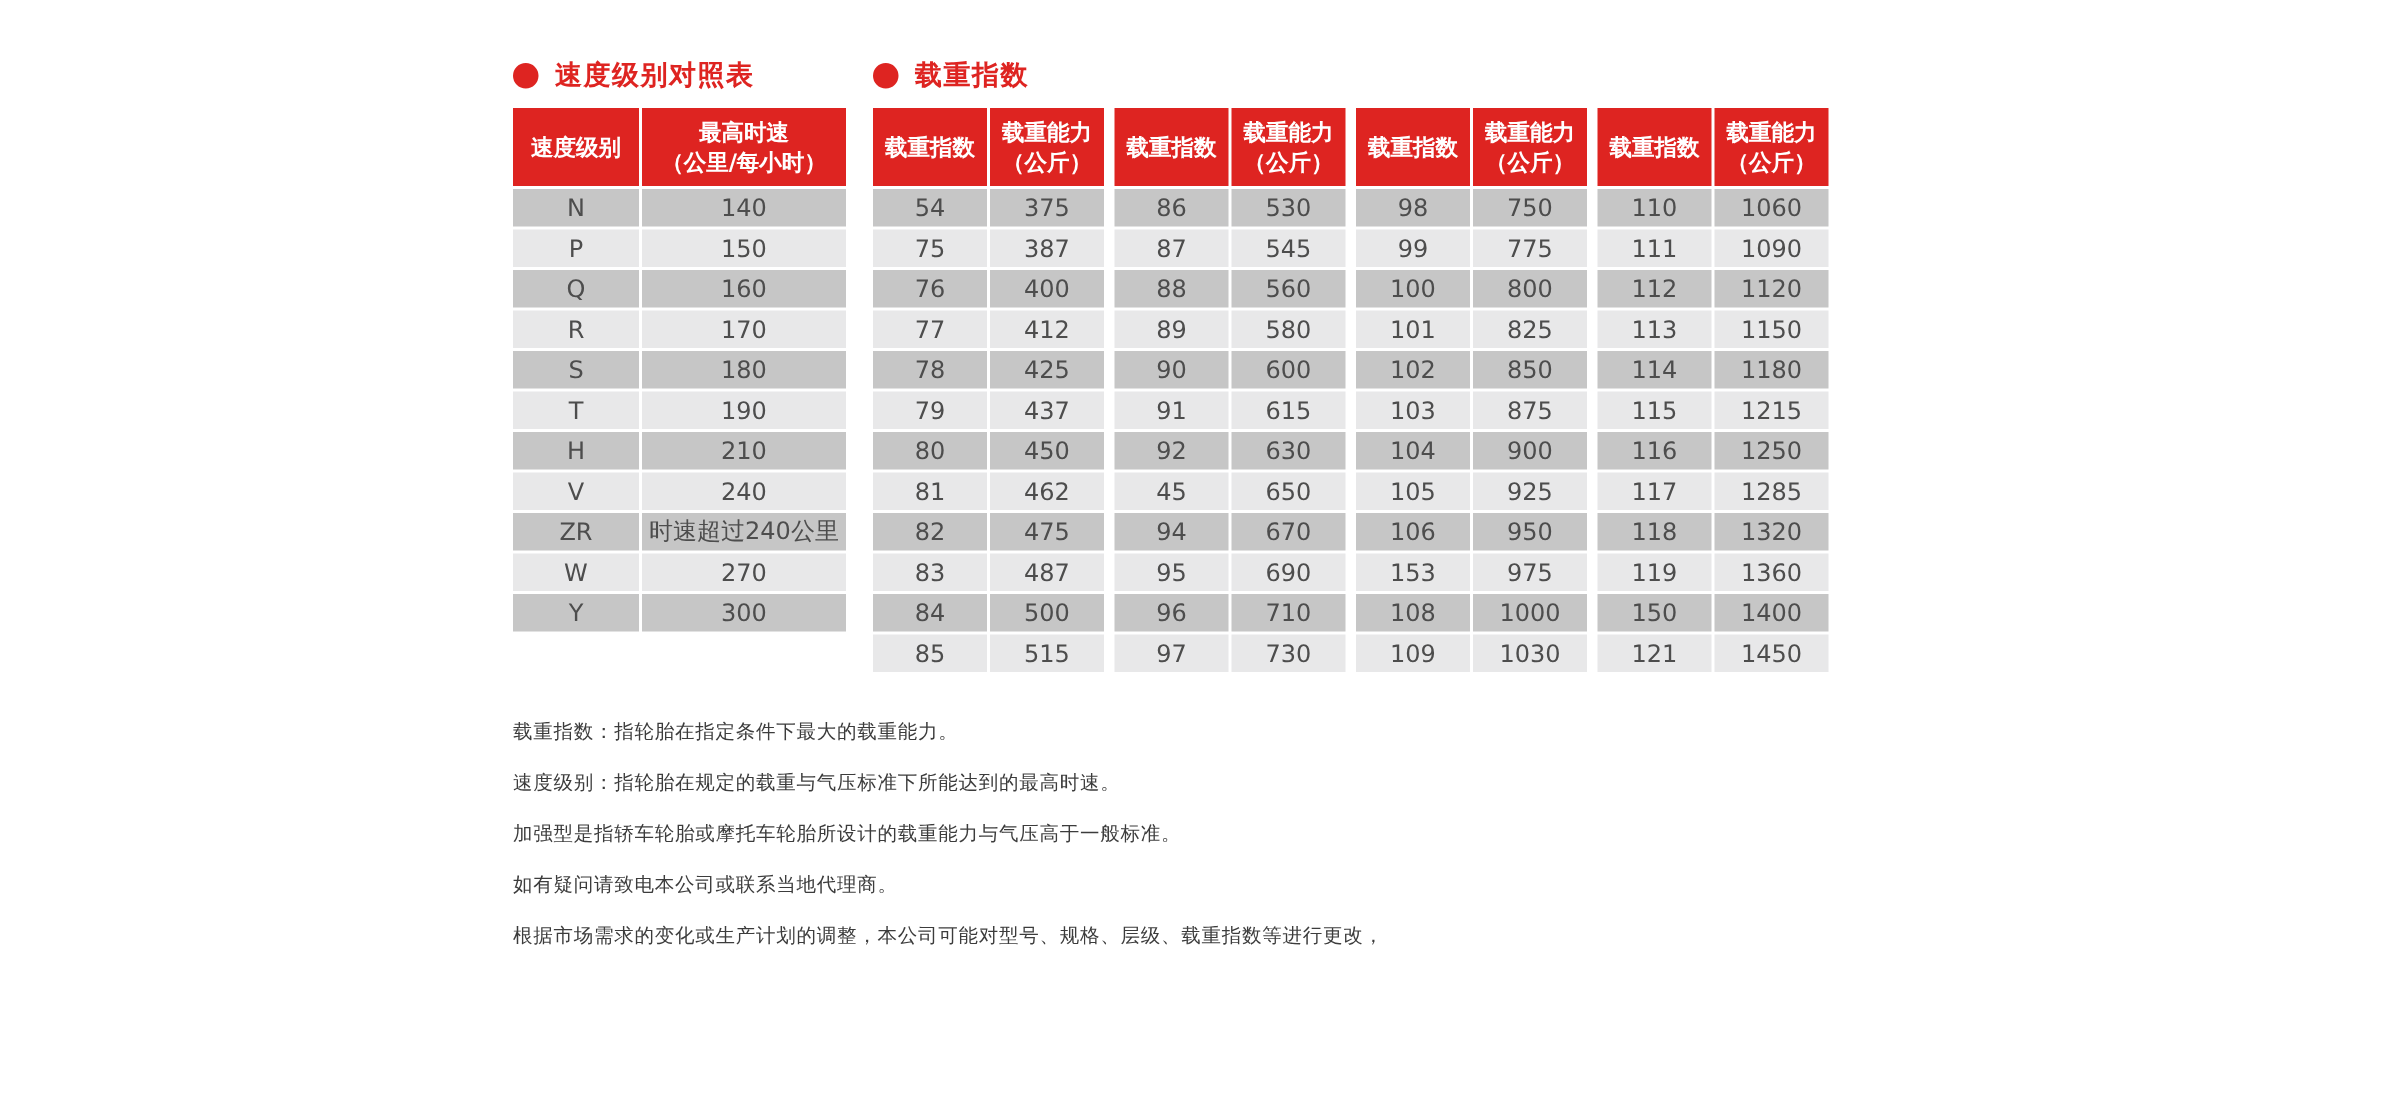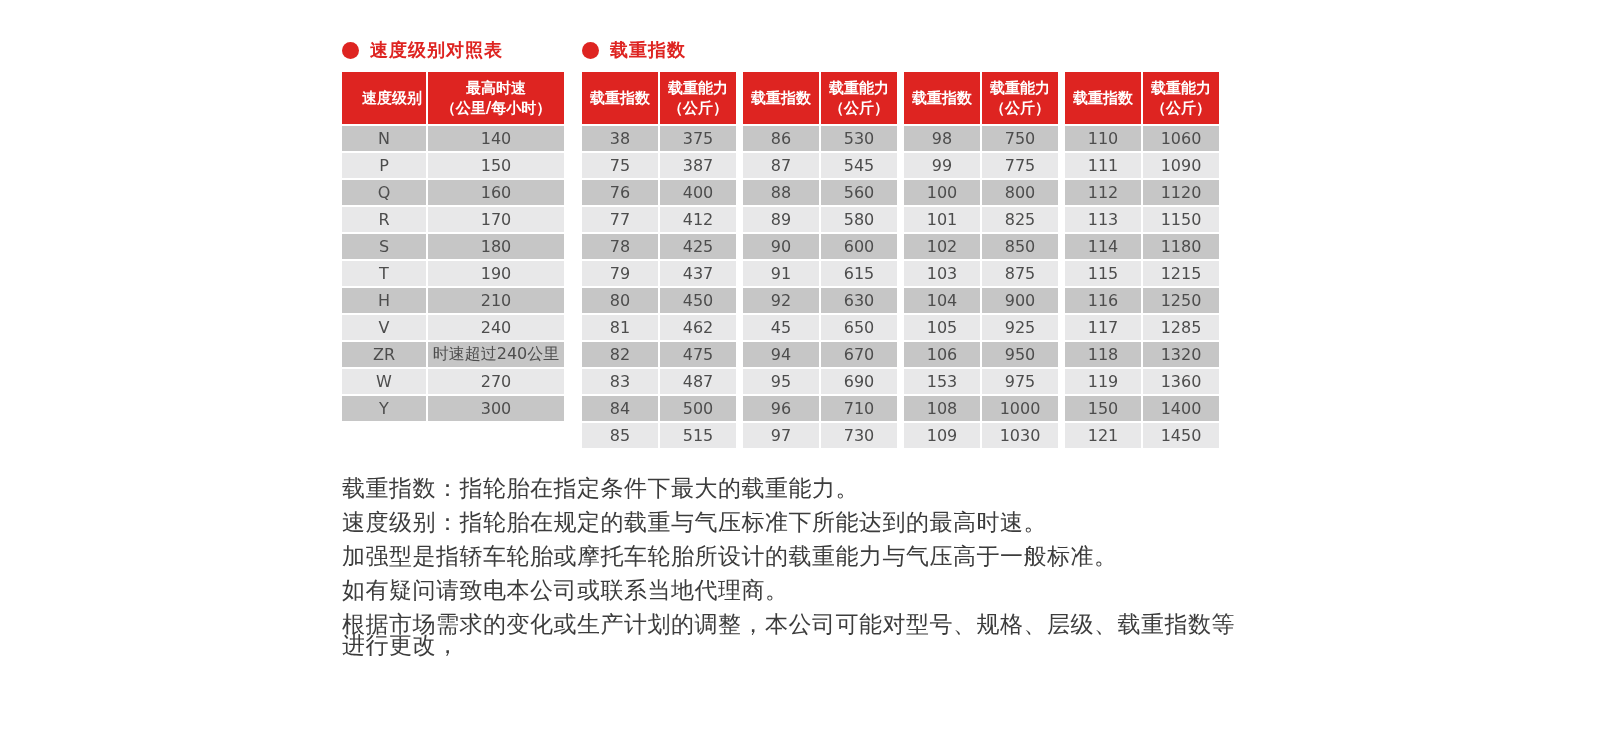--- a/index.html
+++ b/index.html
@@ -24,28 +24,28 @@
     white-space:pre-line; padding:0 4px;
   }
   table.spec-table td{
     height:25px; text-align:center; vertical-align:middle;
     font-size:16px; color:var(--cell-text); padding:0 2px;
   }
   tr.dark td{background:var(--row-dark);}
   tr.light td{background:var(--row-light);}
 
   #speed-table{position:absolute; left:340px; top:70px;}
-  #speed-table th.col-a{width:84px;text-align:right;}
+  #speed-table th.col-a{width:84px;}
   #speed-table th.col-b{width:136px;}
 
   #load-tables{position:absolute; left:580px; top:70px; display:flex; gap:3px;}
   #load-tables th{width:76px;}
 
   #notes{position:absolute; left:342px; top:478px; width:900px;}
-  #notes p{font-size:23px; line-height:21px; margin:0 0 13px 0; color:var(--note-text); letter-spacing:0.5px;}
+  #notes p{font-size:13px; line-height:21px; margin:0 0 13px 0; color:var(--note-text); letter-spacing:0.5px;}
 </style>
 </head>
 <body>
 
 <div class="canvas">
 
   <div class="section-title" id="speed-title">
     <span class="dot"></span>
     <span>速度级别对照表</span>
   </div>
@@ -115,21 +115,21 @@
       <table class="spec-table">
         <thead>
           <tr>
             <th>载重指数</th>
             <th>载重能力
 （公斤）</th>
           </tr>
         </thead>
         <tbody>
           <tr class="dark">
-            <td>38</td>
+            <td>54</td>
             <td>375</td>
           </tr>
           <tr class="light">
             <td>75</td>
             <td>387</td>
           </tr>
           <tr class="dark">
             <td>76</td>
             <td>400</td>
           </tr>

